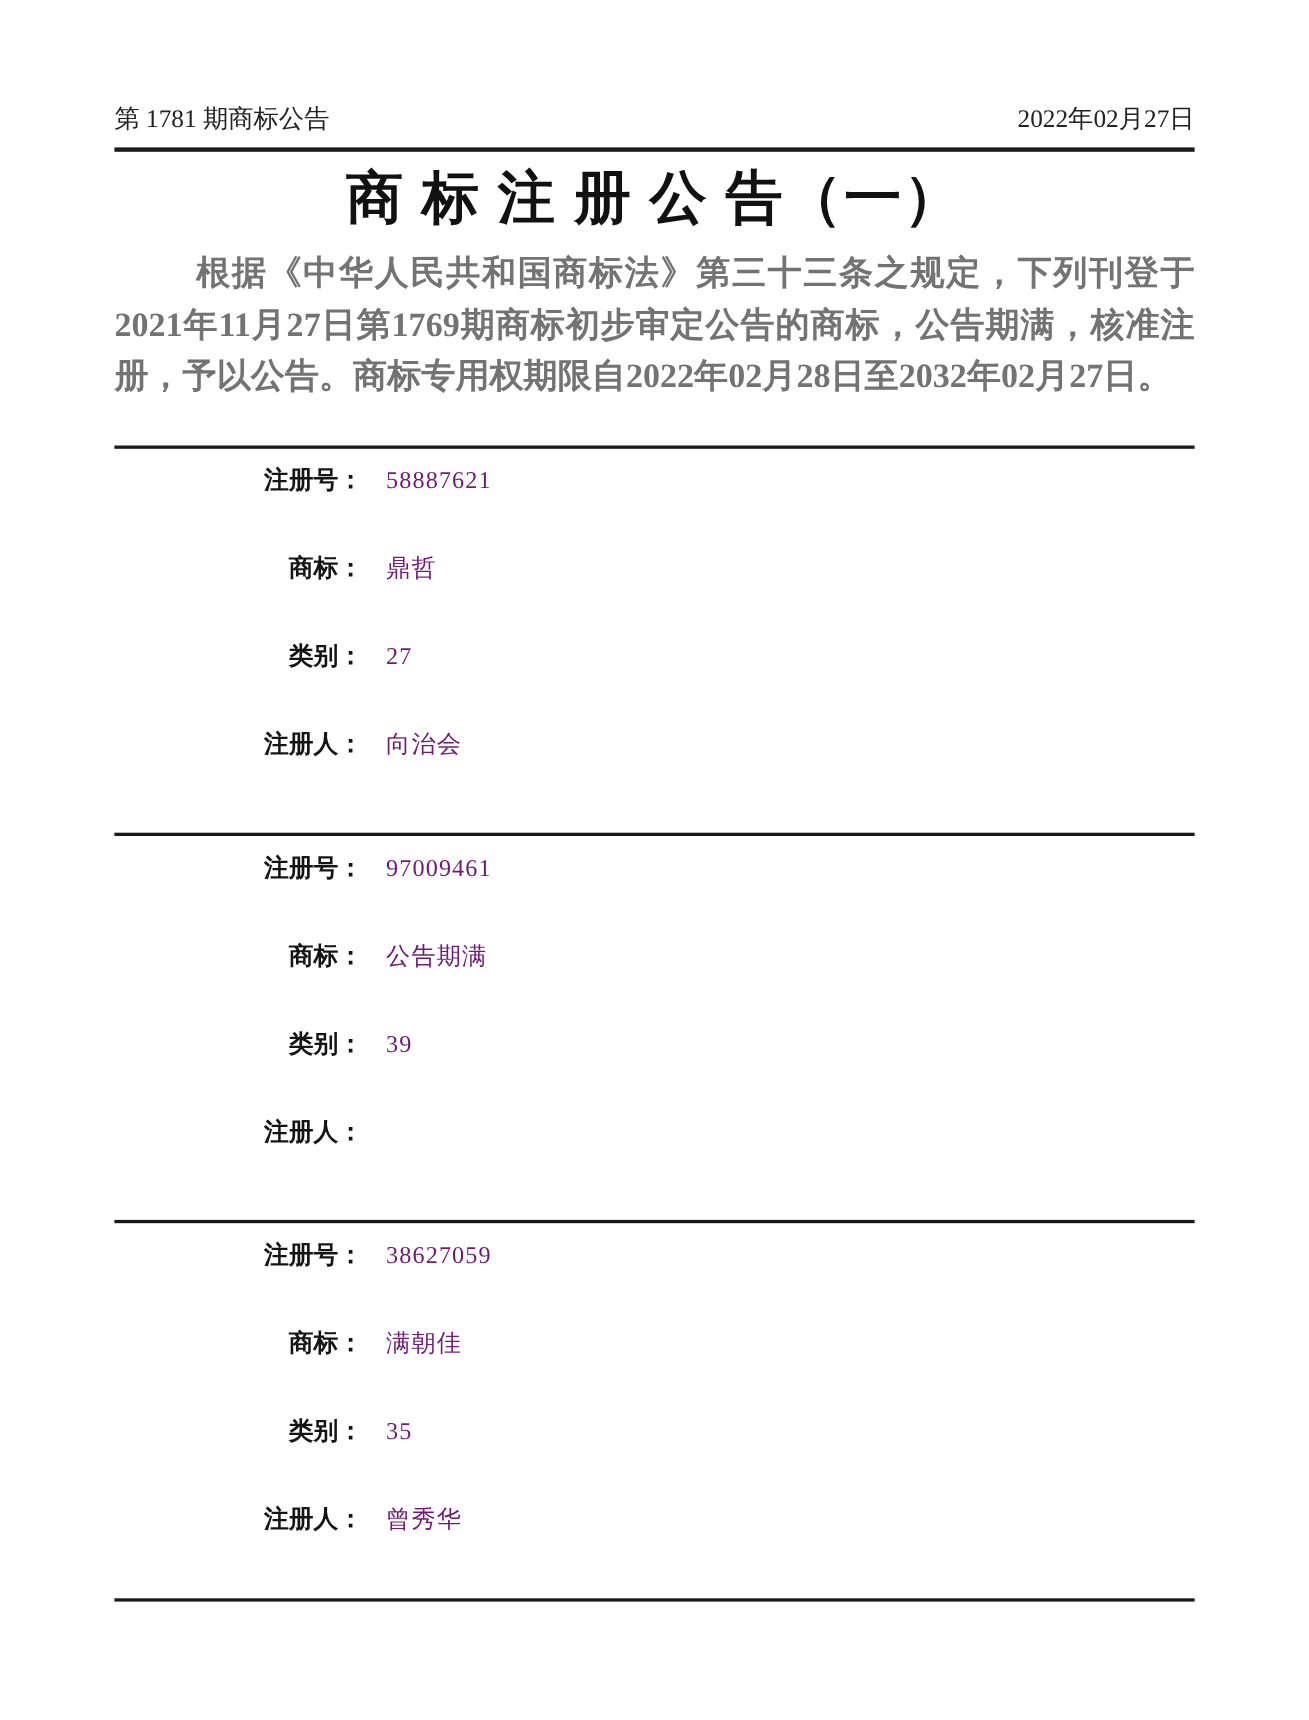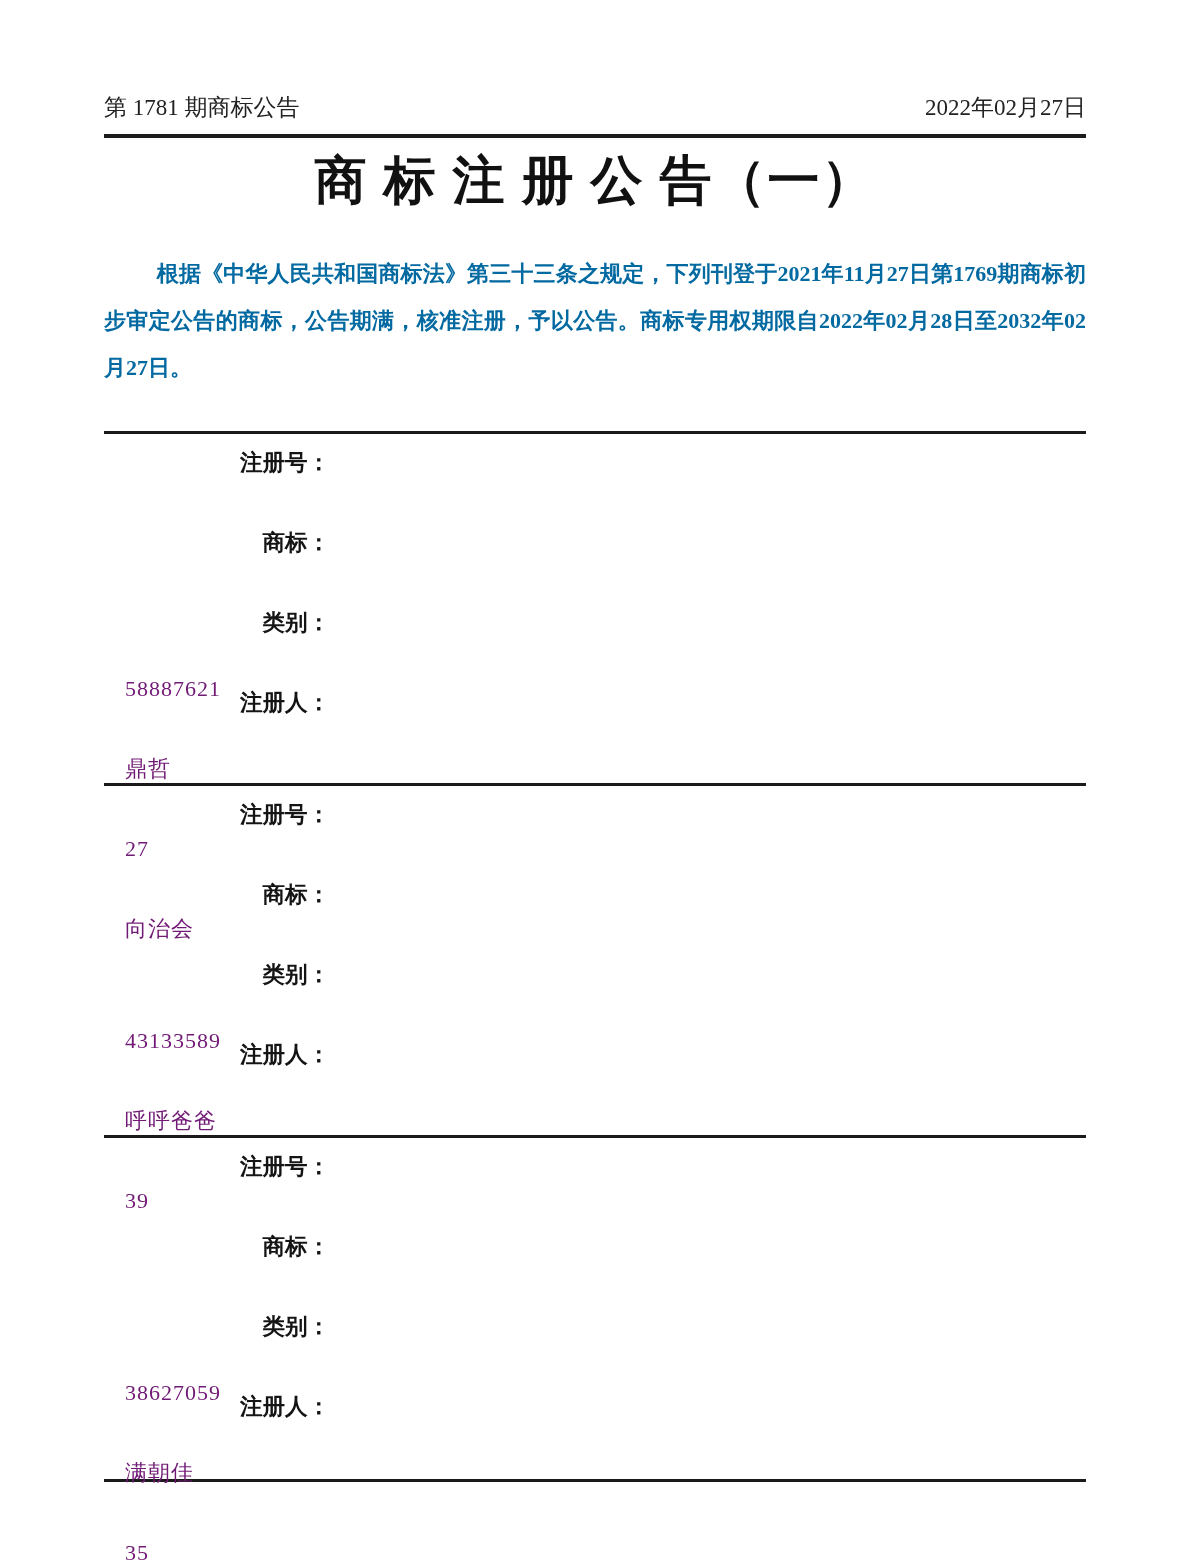--- a/index.html
+++ b/index.html
@@ -39,27 +39,27 @@
     margin: 16px 0 0 0;
     text-align: center;
     font-size: 52px;
     font-weight: bold;
     letter-spacing: 2px;
     line-height: 54px;
     color: #111111;
   }
   
   .intro {
-    margin-top: 42px;
-    font-size: 22px;
+    margin-top: 16px;
+    font-size: 31px;
     font-weight: bold;
     line-height: 47px;
     text-align: justify;
     text-indent: 2.4em;
-    color: #0369a1;
+    color: #737373;
   }
   
   .records {
     margin-top: 40px;
   }
   .record {
     border-top: 3px solid #1a1a1a;
     height: 352px;
     box-sizing: border-box;
   }
@@ -67,21 +67,20 @@
     height: 344px;
   }
   .records-end {
     border-top: 3px solid #1a1a1a;
   }
   .field-row {
     display: flex;
     align-items: flex-start;
     height: 80px;
     box-sizing: border-box;
-    flex-direction: column;
   }
   .field-row.first {
     margin-top: 14px;
   }
   .field-label {
     width: 226px;
     flex: 0 0 226px;
     text-align: right;
     font-weight: bold;
     font-size: 22.5px;
@@ -129,25 +128,25 @@
         </div>
         <div class="field-row">
           <span class="field-label">注册人：</span>
           <span class="field-value">向治会</span>
         </div>
       </div>
 
       <div class="record">
         <div class="field-row first">
           <span class="field-label">注册号：</span>
-          <span class="field-value">43133589</span>
+          <span class="field-value">97009461</span>
         </div>
         <div class="field-row">
           <span class="field-label">商标：</span>
-          <span class="field-value">呼呼爸爸</span>
+          <span class="field-value">公告期满</span>
         </div>
         <div class="field-row">
           <span class="field-label">类别：</span>
           <span class="field-value">39</span>
         </div>
         <div class="field-row">
           <span class="field-label">注册人：</span>
         </div>
       </div>
 

